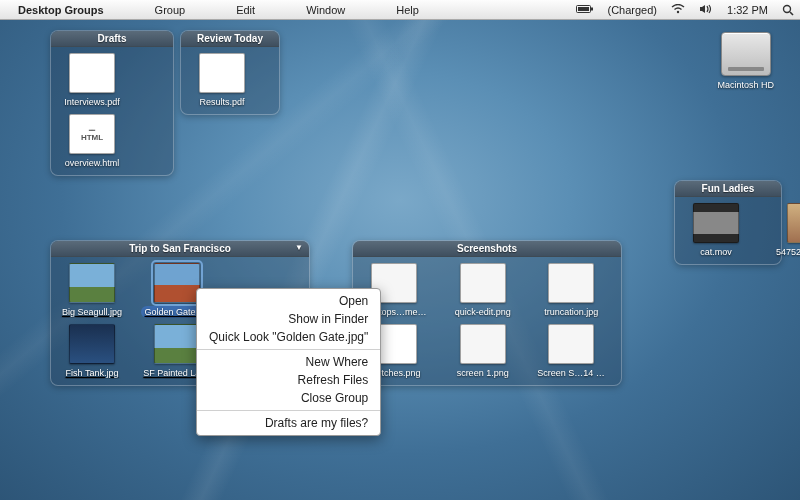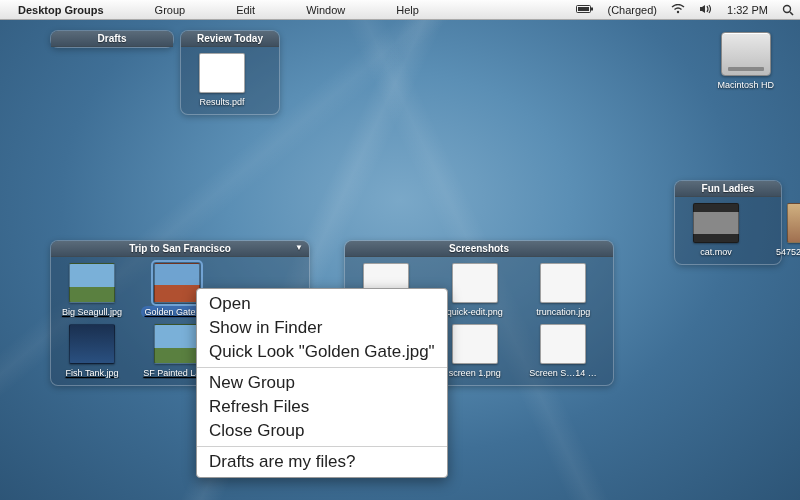--- a/index.html
+++ b/index.html
@@ -33,21 +33,21 @@
 .item.selected .thumb { outline: 2px solid rgba(120,170,220,.9); outline-offset: 1px; background:#cfe0f0;}
 .item.selected .label { background: rgba(60,110,180,.9); border-radius:7px;}
 .thumb { width: 46px; height: 40px; background: #fff; border: 1px solid rgba(0,0,0,.35); border-radius: 2px; box-shadow: 0 1px 2px rgba(0,0,0,.35); display:flex; align-items:center; justify-content:center; overflow:hidden; }
 .label { color: #fff; font-size: 9px; text-align: right; margin-top: 3px; padding: 1px 4px; text-shadow: 0 1px 2px rgba(0,0,0,.8); max-width: 76px; white-space: nowrap; overflow: hidden; text-overflow: ellipsis; }
 
 
 .loose { position: absolute; display:flex; flex-direction:column; align-items:center; }
 .loose .label { font-size: 9px; }
 
 
-.ctx { position: absolute; background: #fff; border: 1px solid #9a9a9a; border-radius: 4px; box-shadow: 0 4px 14px rgba(0,0,0,.4); font-size: 17px; color: #222; padding: 3px 0; min-width: 170px; z-index: 50; }
+.ctx { position: absolute; background: #fff; border: 1px solid #9a9a9a; border-radius: 4px; box-shadow: 0 4px 14px rgba(0,0,0,.4); font-size: 12px; color: #222; padding: 3px 0; min-width: 170px; z-index: 50; text-align: right; }
 .ctx-item { padding: 2px 12px; cursor: default; white-space: nowrap; }
 .ctx-sep { height: 1px; background: #d0d0d0; margin: 3px 0; }
 
 
 .th-doc { background: #fff; display:flex; flex-direction:column; gap:2px; padding:4px; }
 .th-doc i { display:block; height:2px; background:#888; }
 .th-html { display:flex; align-items:center; justify-content:center; font-size:8px; font-weight:bold; color:#555; background:#fff; flex-direction:column; }
 .th-photo { background: linear-gradient(#7ab0d8 60%, #5a8040 60%); }
 .th-screen { background:#f6f6f6; display:flex; }
 .th-screen::before { content:""; width:30%; background:#3b6ea5; }
@@ -104,20 +104,36 @@
 
 <div class="desktop">
 
   <div class="loose" style="right:22px; top:12px;">
     <div class="th-hd"></div>
     <span class="label">Macintosh HD</span>
   </div>
 
   <div class="group" style="left:50px; top:10px; width:124px;">
     <div class="group-header"><span>Drafts</span></div>
+    <div class="group-body" style="grid-template-columns:1fr;">
+      <div class="item">
+        <div class="thumb th-doc">
+            <i></i>
+            <i></i>
+            <i></i>
+            <i></i>
+            <i></i>
+          </div>
+        <span class="label">Interviews.pdf</span>
+      </div>
+      <div class="item">
+        <div class="thumb th-html"><span style="font-size:5px">━━</span>HTML</div>
+        <span class="label">overview.html</span>
+      </div>
+    </div>
   </div>
 
   <div class="group" style="left:162px; top:10px; width:100px;margin-left:18px;">
     <div class="group-header"><span>Review Today</span></div>
     <div class="group-body" style="grid-template-columns:1fr;">
       <div class="item">
         <div class="thumb th-doc">
             <i></i>
             <i></i>
             <i></i>
@@ -148,21 +164,21 @@
         <div class="thumb" style="background:linear-gradient(#1a3050,#2a5080);"></div>
         <span class="label">Fish Tank.jpg</span>
       </div>
       <div class="item">
         <div class="thumb th-photo"></div>
         <span class="label">SF Painted Ladies.jpg</span>
       </div>
     </div>
   </div>
 
-  <div class="group" style="left:344px; top:220px; width:270px;">
+  <div class="group" style="left:352px; top:220px; width:270px;">
     <div class="group-header"><span>Screenshots</span></div>
     <div class="group-body" style="grid-template-columns:repeat(3,1fr);">
       <div class="item">
           <div class="thumb th-screen"></div>
           <span class="label">desktops…menu.png</span>
         </div>
       <div class="item">
           <div class="thumb th-screen"></div>
           <span class="label">quick-edit.png</span>
         </div>
@@ -202,20 +218,20 @@
           <span class="label">547525_458_lucy.jpg</span>
         </div>
     </div>
   </div>
 
   <div class="ctx" style="left:196px; top:268px;">
     <div class="ctx-item">Open</div>
     <div class="ctx-item">Show in Finder</div>
     <div class="ctx-item">Quick Look "Golden Gate.jpg"</div>
     <div class="ctx-sep"></div>
-    <div class="ctx-item">New Group</div>
+    <div class="ctx-item">New Where</div>
     <div class="ctx-item">Refresh Files</div>
     <div class="ctx-item">Close Group</div>
     <div class="ctx-sep"></div>
     <div class="ctx-item">Drafts are my files?</div>
   </div>
 
 </div>
 
 </body></html>

